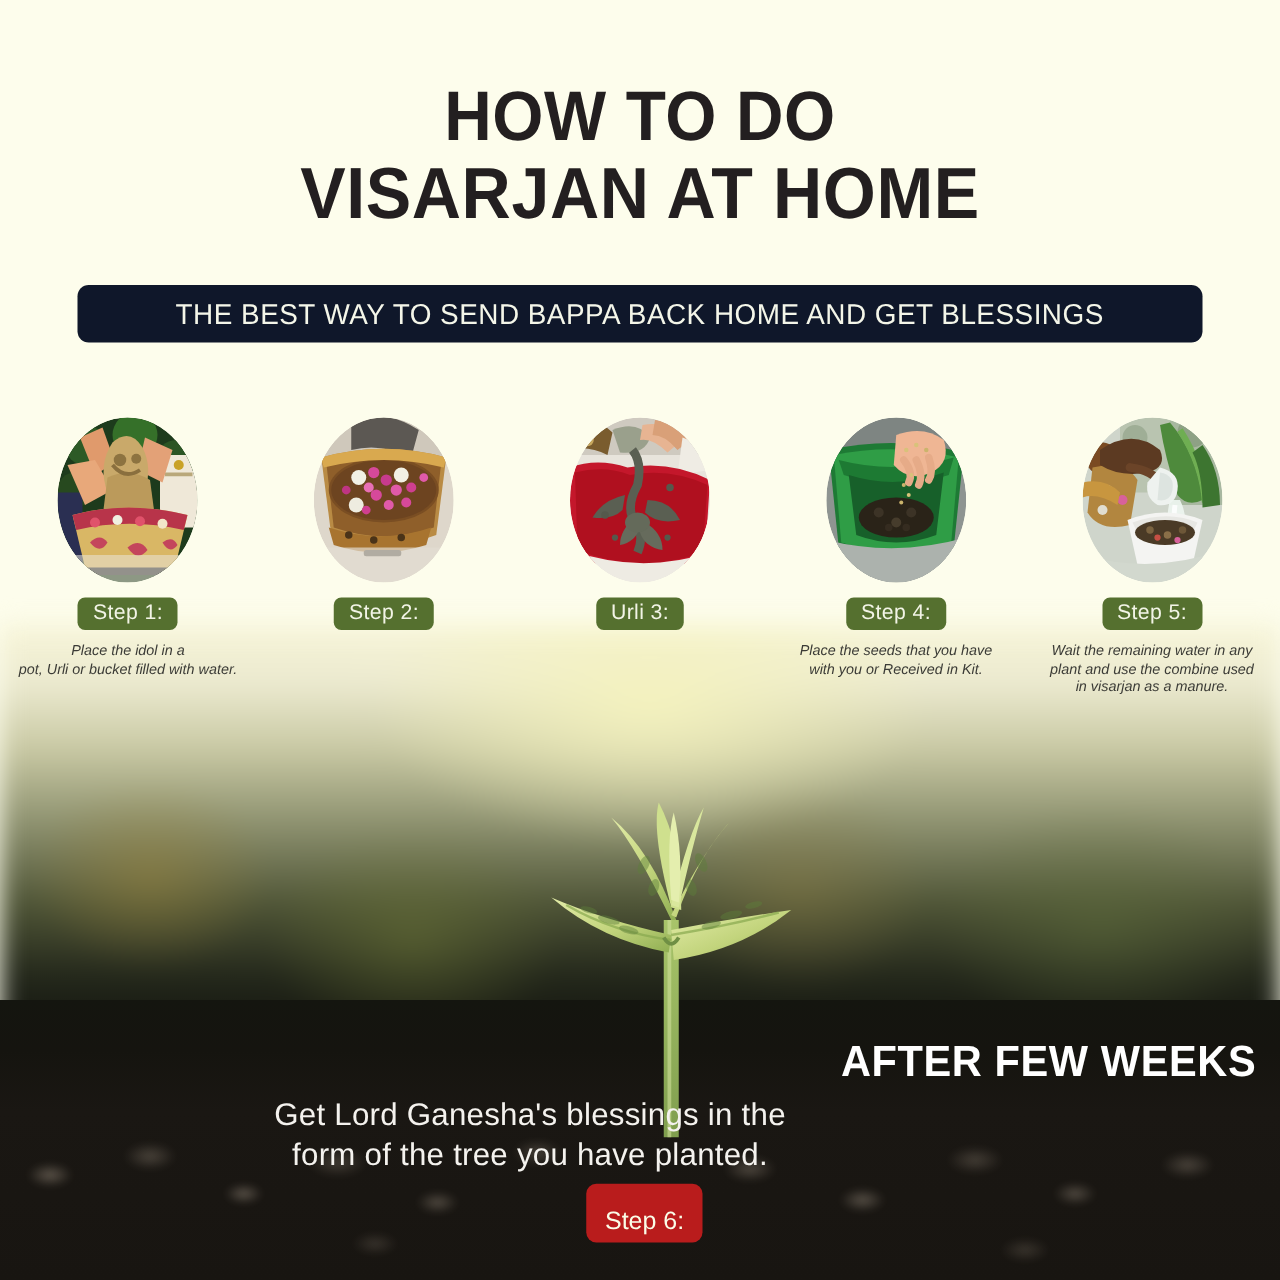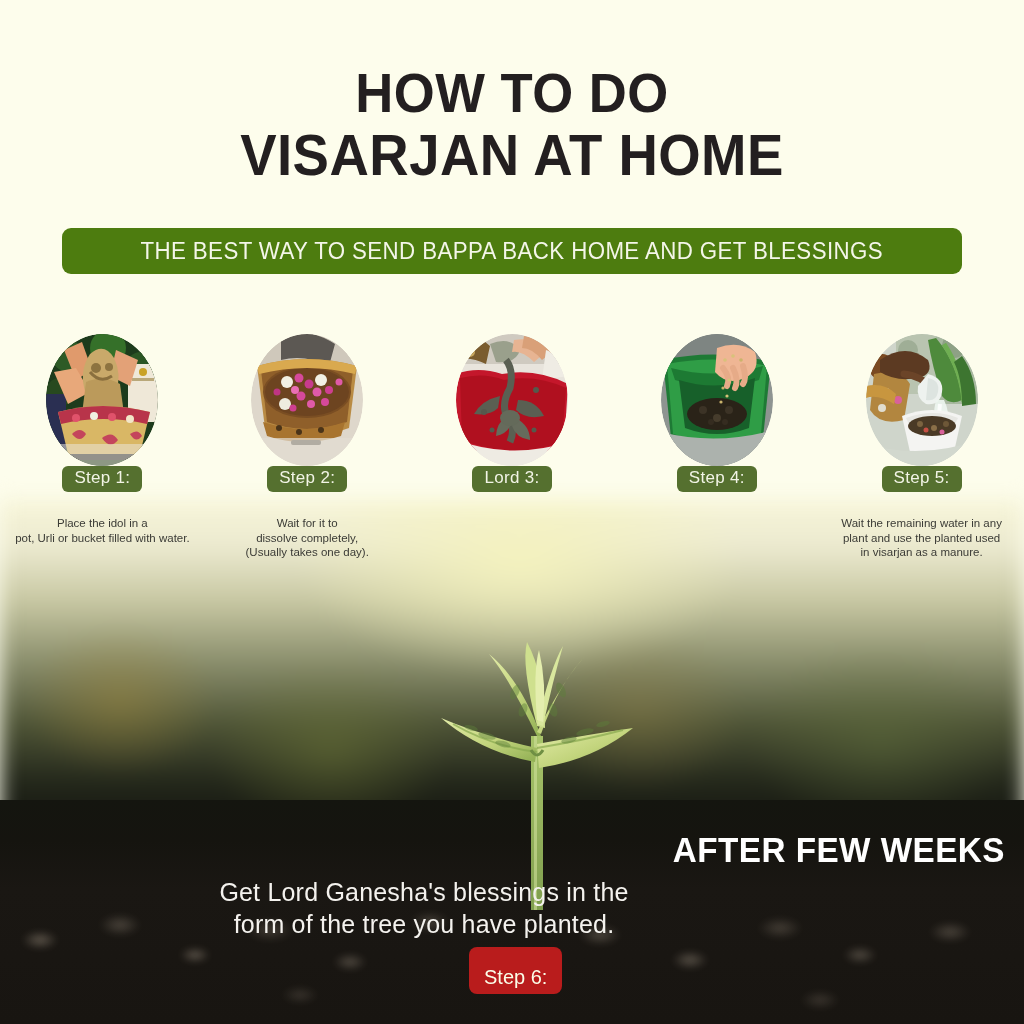--- a/index.html
+++ b/index.html
@@ -81,21 +81,21 @@
     font-weight: bold;
     letter-spacing: 0.5px;
     transform: scaleX(0.94);
   }
   .title .l2 { font-size: 58px; }
 
   .subtitle-bar {
     position: absolute;
     left: 62px; top: 228px;
     width: 900px; height: 46px;
-    background: #4d7c0f;
+    background: #0f172a;
     border-radius: 9px;
     display: flex;
     align-items: center;
     justify-content: center;
   }
   .subtitle-bar span {
     color: #f4f6e9;
     font-size: 23px;
     letter-spacing: 0.4px;
     font-weight: 500;
@@ -119,35 +119,37 @@
   .thumb {
     width: 112px; height: 132px;
     border-radius: 50%;
     overflow: hidden;
     position: relative;
     box-shadow: 0 0 0 0 rgba(0,0,0,0);
   }
   .thumb svg { display: block; }
 
   .badge {
+    margin-top: 12px;
     background: #55702f;
     color: #f2f4e6;
     border-radius: 6px;
     padding: 2px 12px 4px 12px;
     font-size: 17px;
     letter-spacing: .3px;
     line-height: 20px;
   }
   .caption {
-    margin-top: 24px;
+    margin-top: 10px;
     color: #3b3b36;
     font-size: 11.5px;
     line-height: 14.5px;
     text-align: center;
     width: 196px;
+    font-style: italic;
   }
 
   
   .sapling {
     position: absolute;
     left: 437px; top: 640px;
     width: 200px; height: 270px;
   }
 
   
@@ -284,25 +286,20 @@
             <path d="M12 88 q42 14 82 0 l-4 14 q-38 12 -74 0 Z" fill="#a8742f"></path>
             <circle cx="28" cy="94" r="3" fill="#4a3318"></circle>
             <circle cx="48" cy="98" r="3" fill="#4a3318"></circle>
             <circle cx="70" cy="96" r="3" fill="#4a3318"></circle>
             <rect x="40" y="106" width="30" height="5" rx="2" fill="#3d3a33"></rect>
             <rect x="0" y="104" width="112" height="28" fill="#e3ddd1" opacity=".7"></rect>
           </g>
         </svg>
       </div>
       <div class="badge">Step 2:</div>
-      <div class="caption">
-          <div>Wait for it to</div>
-          <div>dissolve completely,</div>
-          <div>(Usually takes one day).</div>
-        </div>
     </div>
 
     <div class="step">
       <div class="thumb">
         <svg width="112" height="132" viewBox="0 0 112 132">
           <defs>
               <clipPath id="c3">
                 <ellipse cx="56" cy="66" rx="56" ry="66"></ellipse>
               </clipPath>
             </defs>
@@ -324,21 +321,21 @@
             <path d="M60 84 q14 8 14 22 q-14 -2 -18 -14 Z" fill="#666b5c"></path>
             <ellipse cx="54" cy="84" rx="10" ry="8" fill="#646a5a"></ellipse>
             <circle cx="28" cy="78" r="3" fill="#55594c"></circle>
             <circle cx="80" cy="56" r="3" fill="#55594c"></circle>
             <circle cx="36" cy="96" r="2.5" fill="#55594c"></circle>
             <circle cx="78" cy="96" r="2.5" fill="#55594c"></circle>
             <path d="M0 106 q56 20 112 2 l0 24 l-112 0 Z" fill="#eeebe3"></path>
           </g>
         </svg>
       </div>
-      <div class="badge">Lord 3:</div>
+      <div class="badge">Urli 3:</div>
     </div>
 
     <div class="step">
       <div class="thumb">
         <svg width="112" height="132" viewBox="0 0 112 132">
           <defs>
               <clipPath id="c4">
                 <ellipse cx="56" cy="66" rx="56" ry="66"></ellipse>
               </clipPath>
             </defs>
@@ -365,20 +362,24 @@
             <circle cx="80" cy="26" r="1.8" fill="#cbb46c"></circle>
             <circle cx="68" cy="46" r="1.6" fill="#d8c27a"></circle>
             <circle cx="62" cy="54" r="1.6" fill="#cbb46c"></circle>
             <circle cx="66" cy="62" r="1.6" fill="#d8c27a"></circle>
             <circle cx="60" cy="68" r="1.6" fill="#cbb46c"></circle>
             <path d="M0 98 q56 14 112 -2 l0 36 l-112 0 Z" fill="#acb2ad"></path>
           </g>
         </svg>
       </div>
       <div class="badge">Step 4:</div>
+      <div class="caption">
+          <div>Place the seeds that you have</div>
+          <div>with you or Received in Kit.</div>
+        </div>
     </div>
 
     <div class="step">
       <div class="thumb">
         <svg width="112" height="132" viewBox="0 0 112 132">
           <defs>
               <clipPath id="c5">
                 <ellipse cx="56" cy="66" rx="56" ry="66"></ellipse>
               </clipPath>
             </defs>
@@ -411,21 +412,21 @@
             <circle cx="80" cy="90" r="3" fill="#6d5738"></circle>
             <circle cx="60" cy="96" r="2.5" fill="#c64f44"></circle>
             <circle cx="76" cy="98" r="2.5" fill="#d8619b"></circle>
             <path d="M0 110 q56 16 112 -4 l0 26 l-112 0 Z" fill="#d2d8ce"></path>
           </g>
         </svg>
       </div>
       <div class="badge">Step 5:</div>
       <div class="caption">
           <div>Wait the remaining water in any</div>
-          <div>plant and use the planted used</div>
+          <div>plant and use the combine used</div>
           <div>in visarjan as a manure.</div>
         </div>
     </div>
 
   </div>
 
   <div class="sapling">
     <svg width="200" height="270" viewBox="0 0 200 270">
       <defs>
         <linearGradient id="lf" x1="0" y1="0" x2="1" y2="1">

